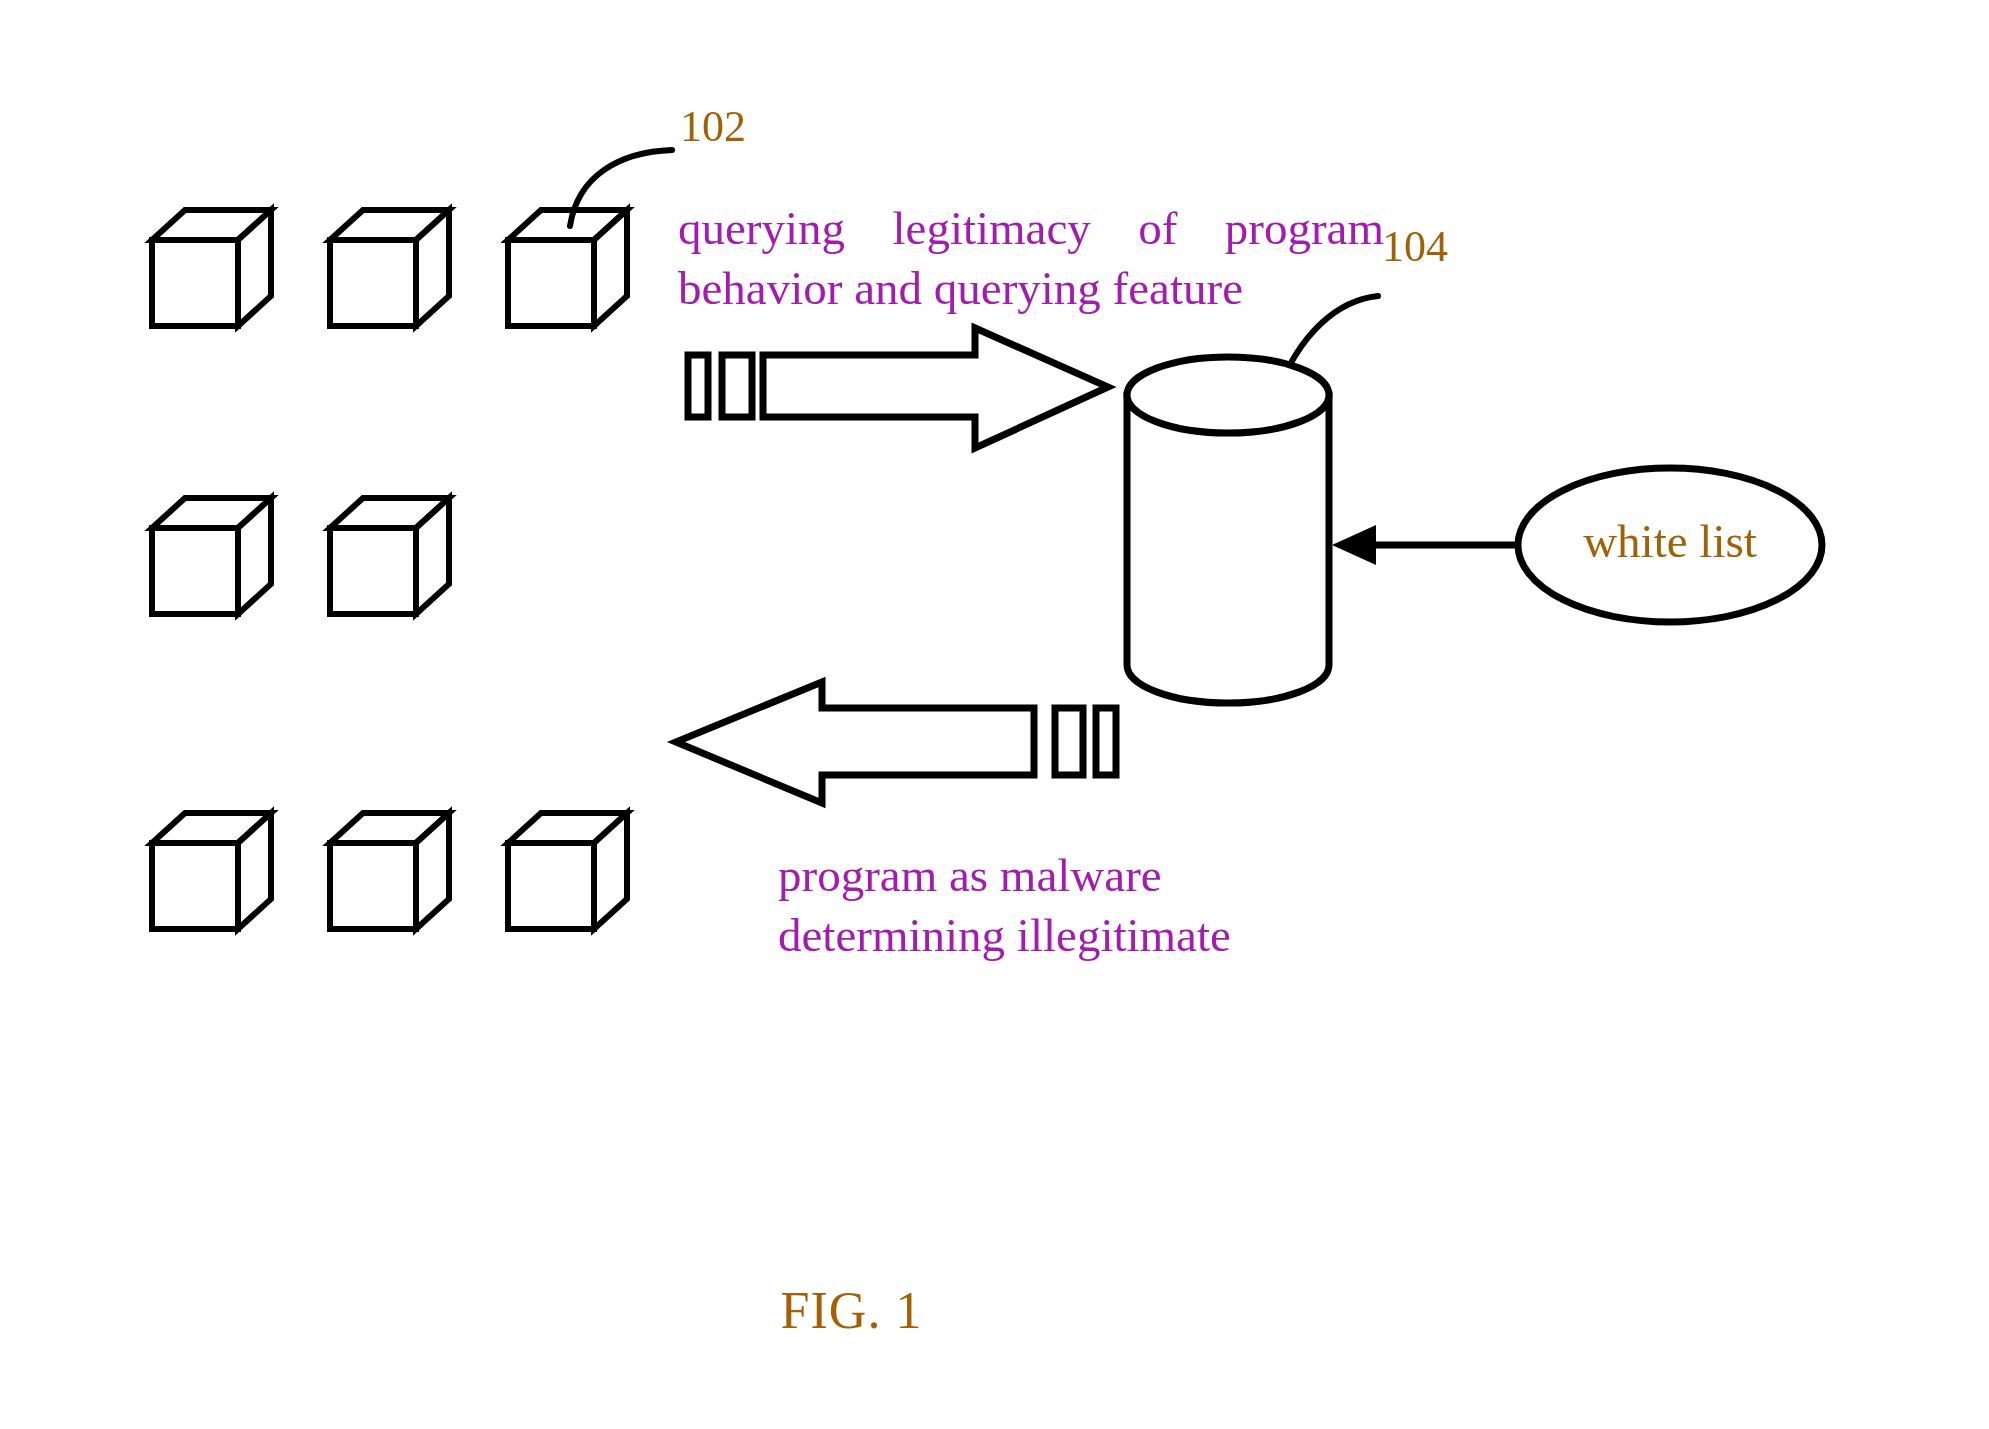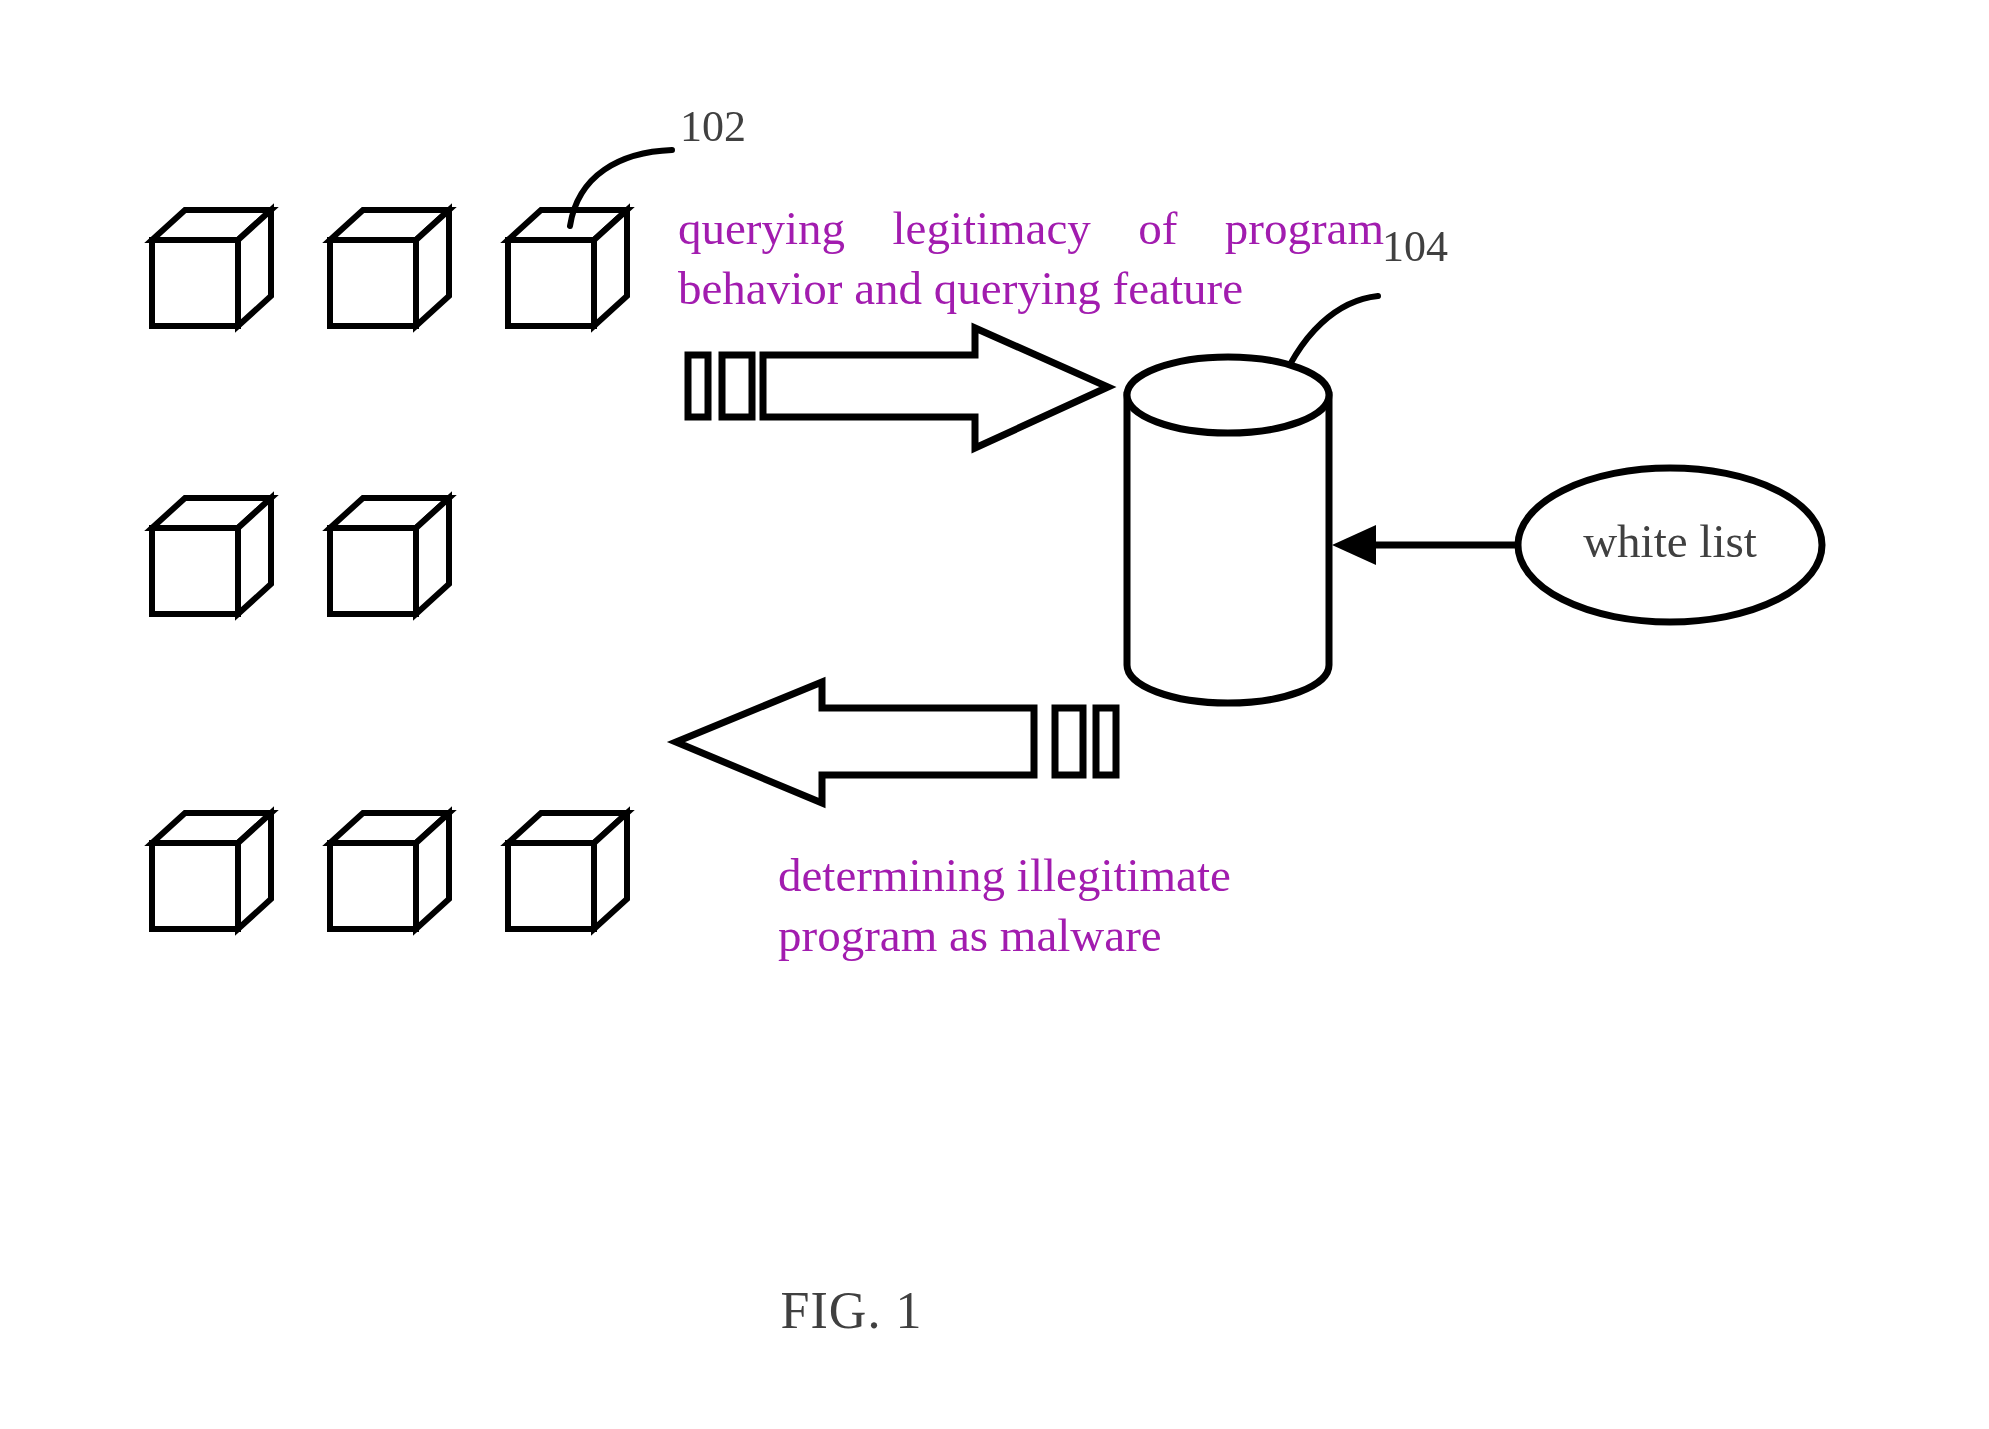--- a/index.html
+++ b/index.html
@@ -72,21 +72,21 @@
     stroke-width: 7;
     fill: none;
   }
   .plain-arrow-head {
     fill: #000000;
     stroke: none;
   }
 
   .txt {
     position: absolute;
-    color: #404040;
+    color: #a16207;
     font-family: "Liberation Serif", "DejaVu Serif", serif;
     white-space: nowrap;
     line-height: 1.0;
   }
   .ref-num {
     font-size: 44px;
   }
   #ref-102 { left: 680px; top: 105px; }
   #ref-104 { left: 1382px; top: 225px; }
 
@@ -235,21 +235,21 @@
   <div class="txt ref-num" id="ref-102">102</div>
 
   <div class="txt ref-num" id="ref-104">104</div>
 
   <div class="para" id="query-text">
     <span class="line1">querying legitimacy of program</span>
     <span class="line2">behavior and querying feature</span>
   </div>
 
   <div class="para" id="determine-text">
+    <span>program as malware</span>
     <span>determining illegitimate</span>
-    <span>program as malware</span>
   </div>
 
   <div id="white-list-label" class="txt">white list</div>
 
   <div id="fig-caption" class="txt">FIG. 1</div>
 
 </div>
 
 </body></html>

